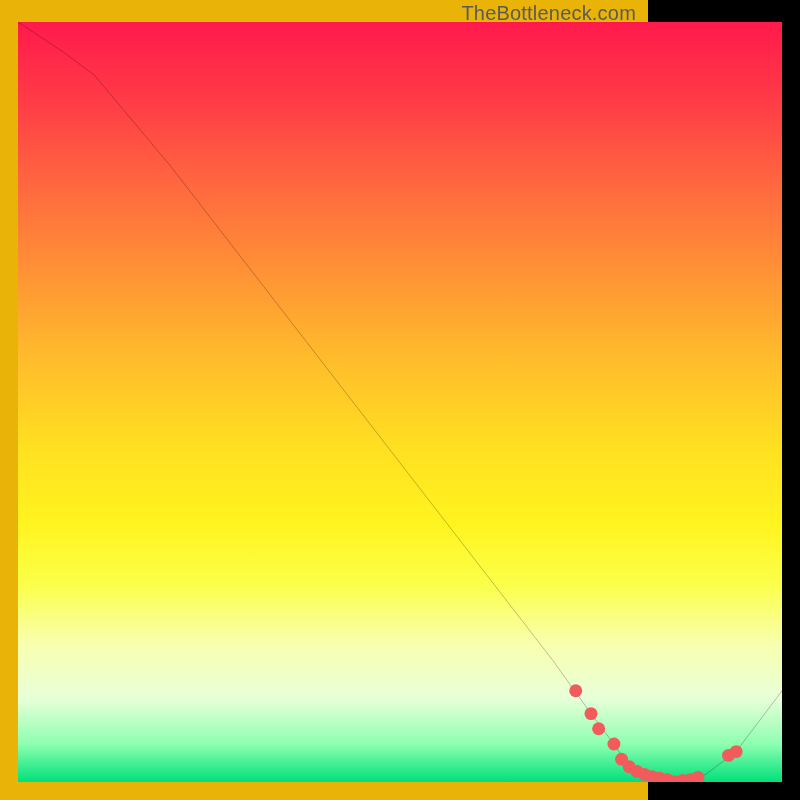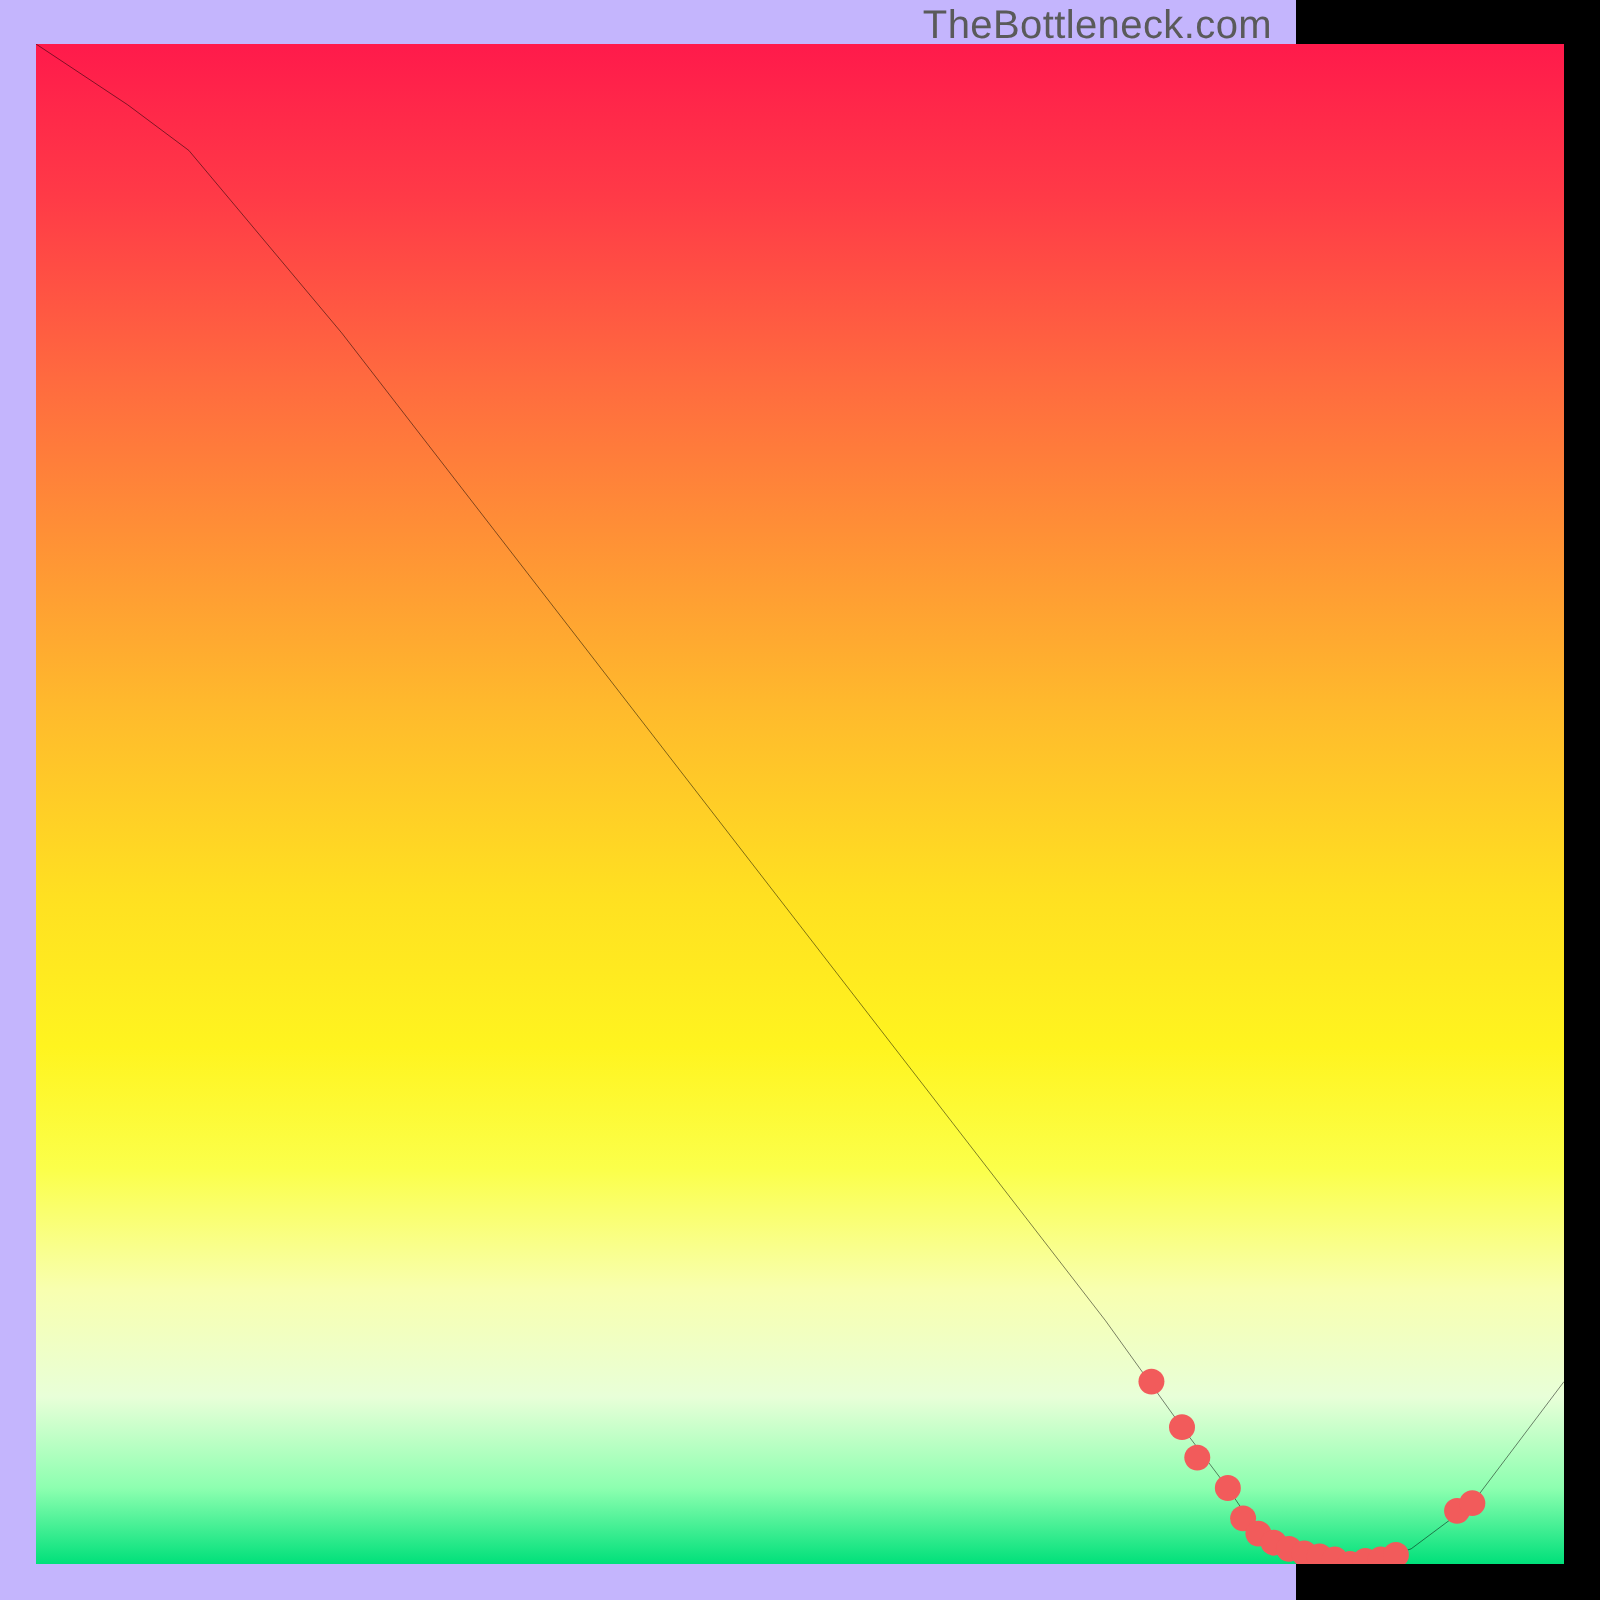--- a/index.html
+++ b/index.html
@@ -8,21 +8,21 @@
     width: 800px;
     height: 800px;
     background: #000;
     overflow: hidden;
     font-family: Arial, Helvetica, sans-serif;
   }
   .stage {
     position: relative;
     width: 648px;
     height: 800px;
-    background: #c4b5fd;
+    background: #eab308;
   }
   .plot-area {
     position: absolute;
     left: 18px;
     top: 22px;
     width: 764px;
     height: 760px;
   }
   .gradient {
     position: absolute;

